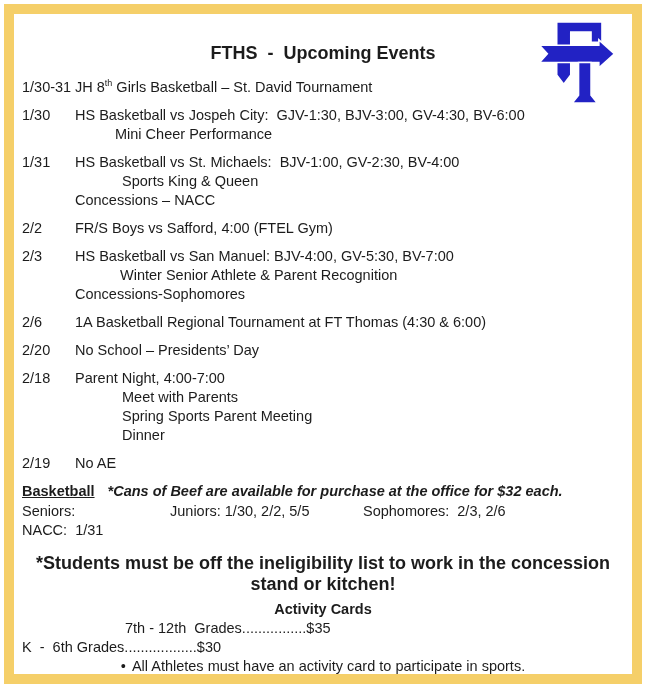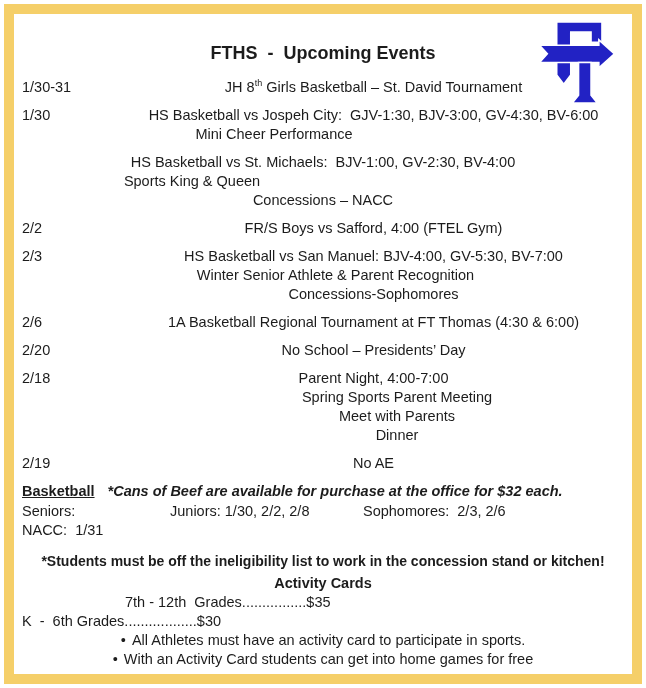--- a/index.html
+++ b/index.html
@@ -26,40 +26,40 @@
     font-size: 18px;
     margin-top: 21px;
     margin-bottom: 14px;
   }
   .logo {
     position: absolute;
     top: 2px; right: 16px;
     width: 78px; height: 96px;
   }
   .events { font-size: 14.5px; line-height: 19px; }
-  .event { display: flex; margin-bottom: 9px; gap: 48px; }
+  .event { display: flex; margin-bottom: 9px; }
   .event .date { width: 53px; flex: none; }
-  .event .ebody { flex: 1; text-align: center; }
+  .event .ebody { flex: 1; }
   .sub { display: flex; flex-direction: column; }
   .sub-cheer .c1 { margin-left: 40px; width: 222px; }
   .sub-king  .c1 { margin-left: 47px; width: 246px; }
   .sub-winter .c1 { margin-left: 45px; width: 335px; }
   .indent { margin-left: 47px; }
   sup { font-size: 9px; vertical-align: super; line-height: 0; }
   .concessions { font-size: 14.5px; line-height: 19px; margin-top: 7px; }
   .c-head { display: flex; align-items: baseline; }
   .c-label { font-weight: bold; text-decoration: underline; }
   .c-note { font-weight: bold; font-style: italic; margin-left: 13px; }
   .c-cols { display: flex; margin-top: 1px; }
   .c-seniors { width: 148px; }
   .c-juniors { width: 193px; }
   .eligibility {
     text-align: center;
     font-weight: bold;
-    font-size: 14px;
+    font-size: 18px;
     margin-top: 13px;
   }
   .activity { margin-top: 5px; font-size: 14.5px; line-height: 19px; }
   .a-head { text-align: center; font-weight: bold; }
   .grades { display: flex; flex-direction: column; }
   .g1 { margin-left: 103px; width: 250px; }
   .bullet-line { text-align: center; }
   .bullet-dot { display: inline-block; margin-right: 6px; }
 </style>
 </head>
@@ -87,20 +87,21 @@
         <span class="date" data-bind="events.1.date">1/30</span>
         <div class="ebody">
           <div data-bind="events.1.line1">HS Basketball vs Jospeh City:  GJV-1:30, BJV-3:00, GV-4:30, BV-6:00</div>
           <div class="sub sub-cheer">
             <span class="c1" data-bind="events.1.sub_left">Mini Cheer Performance</span>
           </div>
         </div>
       </div>
 
       <div class="event">
+        <span class="date" data-bind="events.2.date">1/31</span>
         <div class="ebody">
           <div data-bind="events.2.line1">HS Basketball vs St. Michaels:  BJV-1:00, GV-2:30, BV-4:00</div>
           <div class="sub sub-king">
             <span class="c1" data-bind="events.2.sub_left">Sports King &amp; Queen</span>
             <span class="c2" data-bind="events.2.sub_right">Concessions – NACC</span>
           </div>
         </div>
       </div>
 
       <div class="event">
@@ -130,41 +131,41 @@
 
       <div class="event">
         <span class="date" data-bind="events.8.date">2/20</span>
         <div class="ebody" data-bind="events.8.line1">No School – Presidents’ Day</div>
       </div>
 
       <div class="event">
         <span class="date" data-bind="events.9.date">2/18</span>
         <div class="ebody">
           <div data-bind="events.9.line1">Parent Night, 4:00-7:00</div>
+          <div class="indent" data-bind="events.9.sub_lines.0">Meet with Parents</div>
           <div class="indent" data-bind="events.9.sub_lines.1">Spring Sports Parent Meeting</div>
-          <div class="indent" data-bind="events.9.sub_lines.0">Meet with Parents</div>
           <div class="indent" data-bind="events.9.sub_lines.2">Dinner</div>
         </div>
       </div>
 
       <div class="event">
         <span class="date" data-bind="events.10.date">2/19</span>
         <div class="ebody" data-bind="events.10.line1">No AE</div>
       </div>
 
     </div>
 
     <div class="concessions">
       <div class="c-head">
         <span class="c-label" data-bind="concessions.heading">Basketball</span>
         <span class="c-note" data-bind="concessions.beef_note">*Cans of Beef are available for purchase at the office for $32 each.</span>
       </div>
       <div class="c-cols">
         <span class="c-seniors" data-bind="concessions.seniors">Seniors:</span>
-        <span class="c-juniors" data-bind="concessions.juniors">Juniors: 1/30, 2/2, 2/8</span>
+        <span class="c-juniors" data-bind="concessions.juniors">Juniors: 1/30, 2/2, 5/5</span>
         <span class="c-soph" data-bind="concessions.sophomores">Sophomores:  2/3, 2/6</span>
       </div>
       <div data-bind="concessions.nacc">NACC:  1/31</div>
     </div>
 
     <div class="eligibility" data-bind="concessions.eligibility_note">*Students must be off the ineligibility list to work in the concession stand or kitchen!</div>
 
     <div class="activity">
       <div class="a-head" data-bind="activity_cards.heading">Activity Cards</div>
       <div class="grades">

